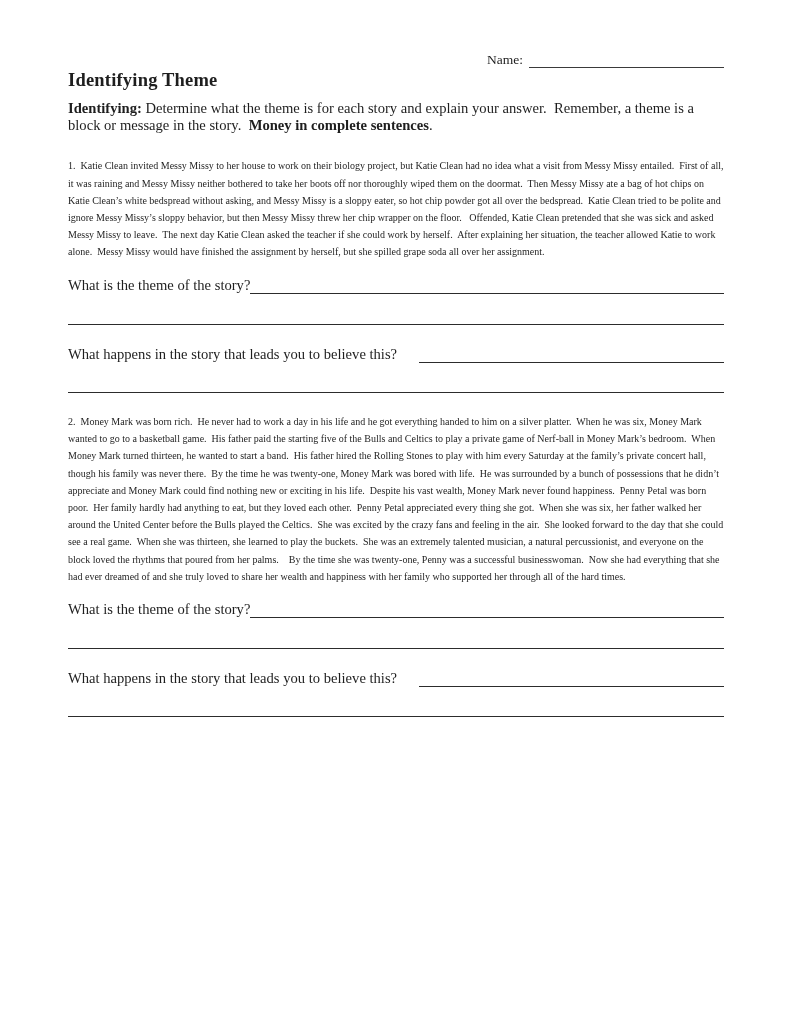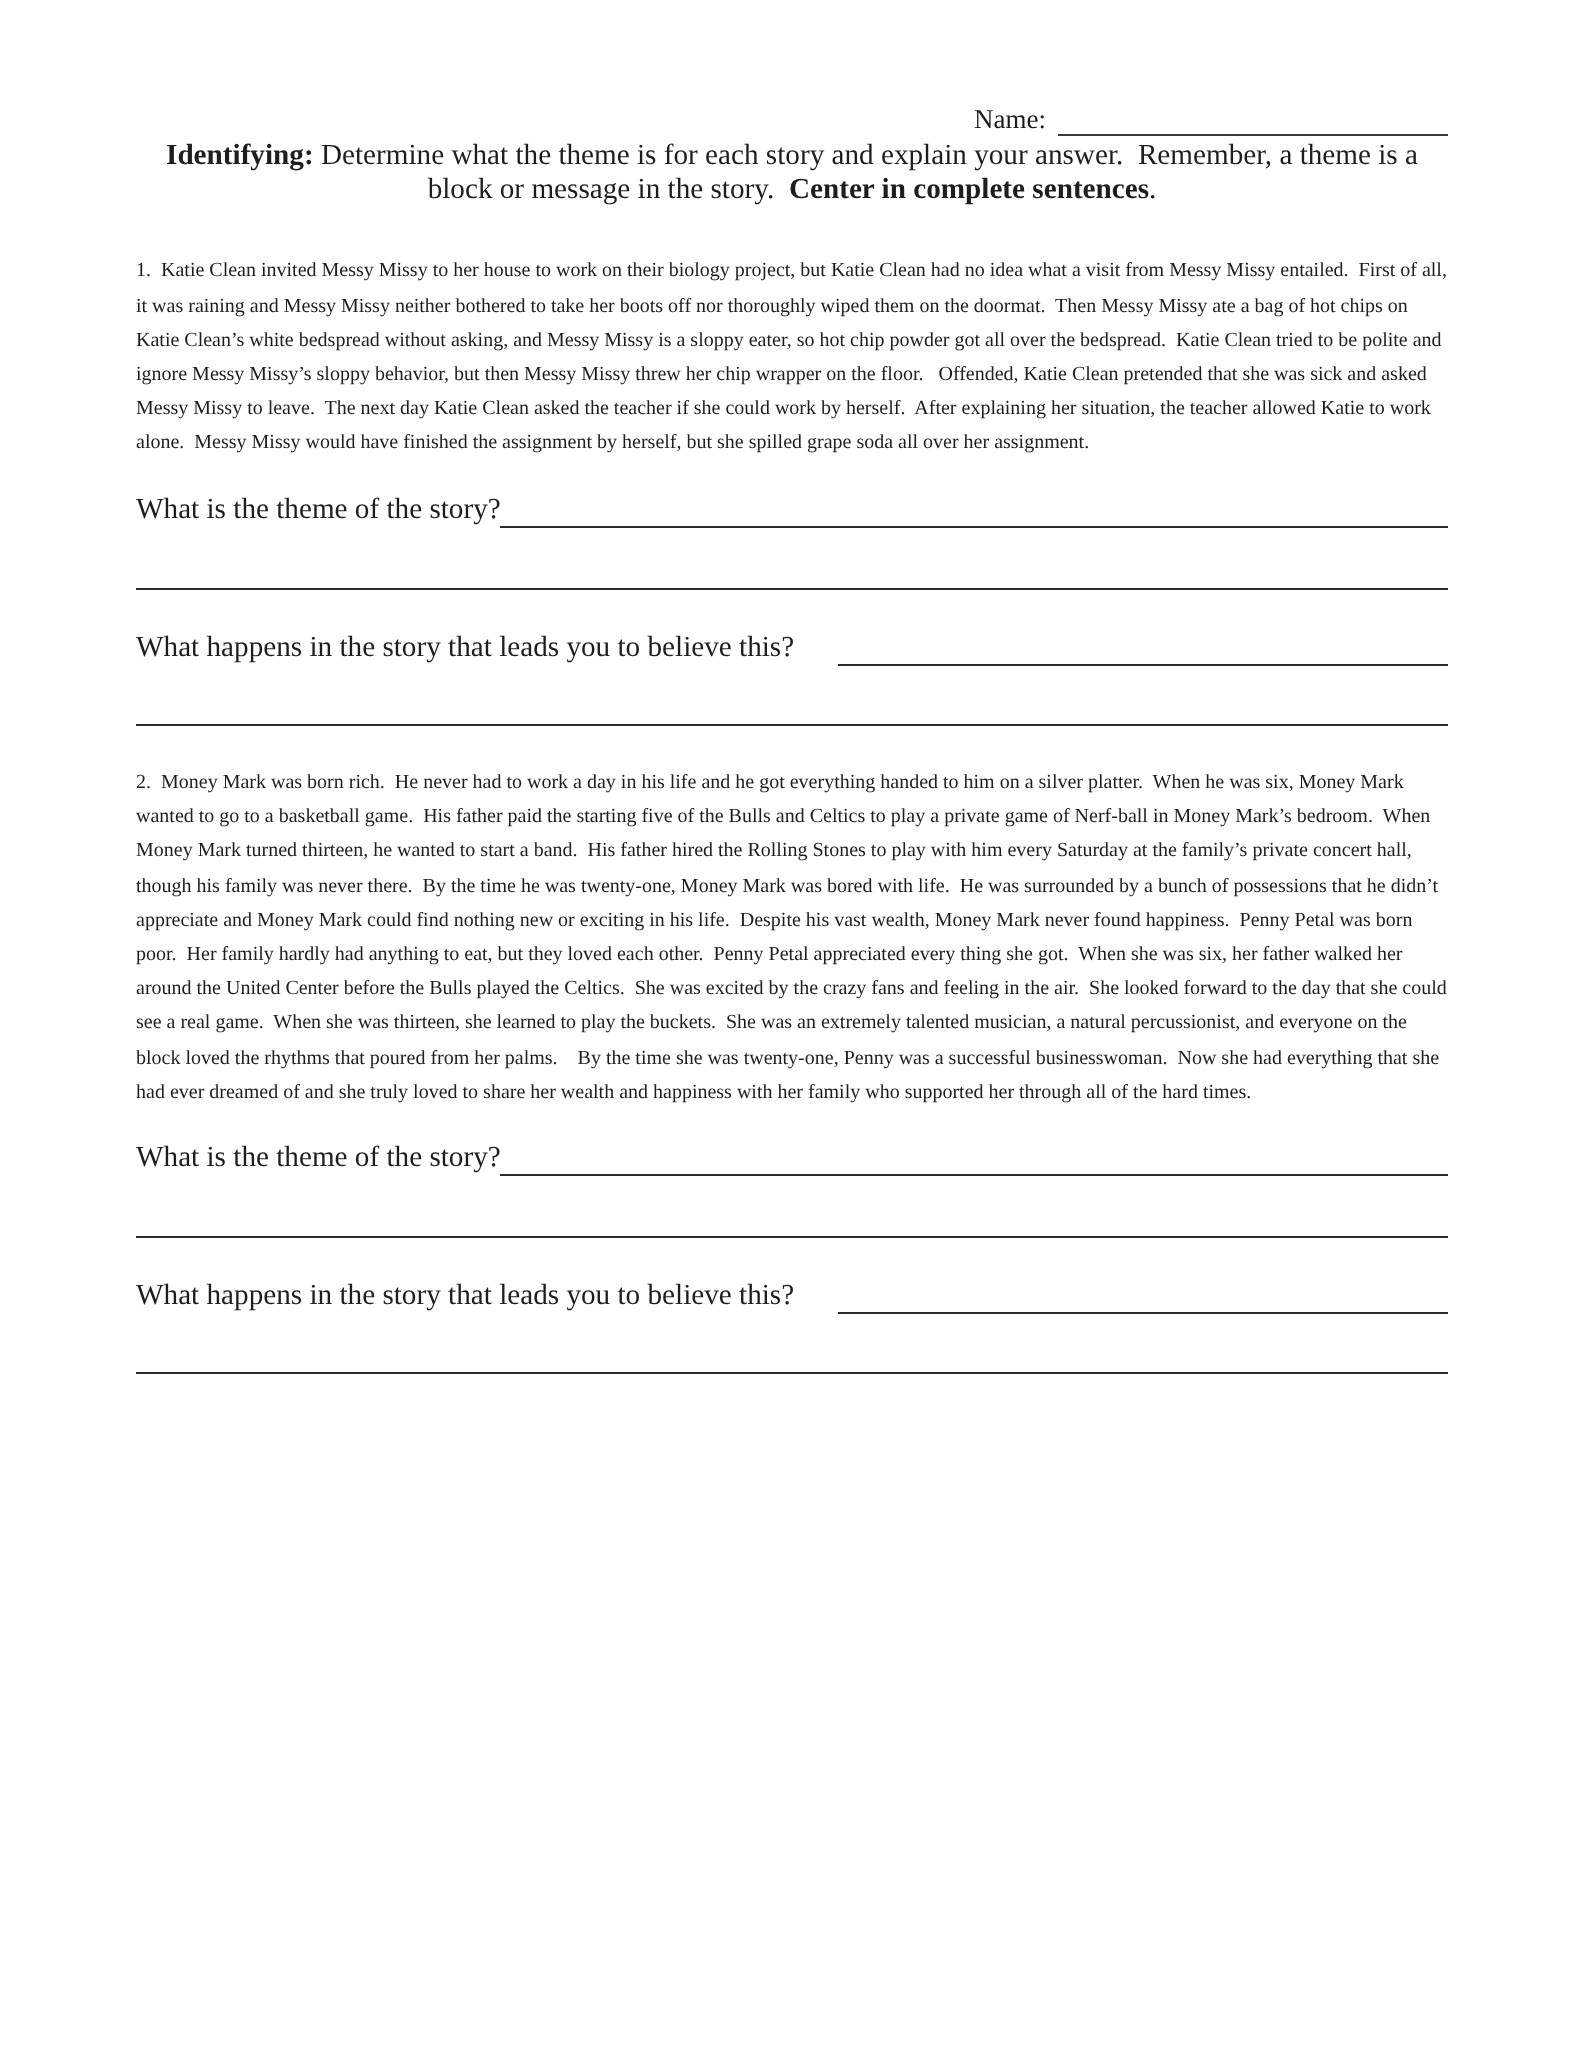--- a/index.html
+++ b/index.html
@@ -1,15 +1,15 @@
 <!DOCTYPE html>
 <html><head>
 <meta charset="utf-8">
 <style>
-  * { margin: 0; padding: 0; box-sizing: border-box; text-align: center; }
+  * { margin: 0; padding: 0; box-sizing: border-box; }
   html, body { width: 791px; background: #ffffff; }
   body {
     height: 1024px;
     font-family: "Liberation Serif", "DejaVu Serif", serif;
     color: #1e1e1e;
     position: relative;
     -webkit-font-smoothing: antialiased;
   }
   .page {
     position: absolute;
@@ -76,22 +76,23 @@
 </head>
 <body>
 
 <div class="page">
 
   <div class="name-row">
     <span>Name:</span>
     <span class="name-underline"></span>
   </div>
 
+  <div class="doc-title">Identifying Theme</div>
 
-  <div class="directions"><b>Identifying:</b><span> Determine what the theme is for each story and explain your answer.  Remember, a theme is a block or message in the story.  </span><b>Center in complete sentences</b><span>.</span></div>
+  <div class="directions"><b>Identifying:</b><span> Determine what the theme is for each story and explain your answer.  Remember, a theme is a block or message in the story.  </span><b>Money in complete sentences</b><span>.</span></div>
 
   <div class="story story-1"><span>1.</span><span>  Katie Clean invited Messy Missy to her house to work on their biology project, but Katie Clean had no idea what a visit from Messy Missy entailed.  First of all, it was raining and Messy Missy neither bothered to take her boots off nor thoroughly wiped them on the doormat.  Then Messy Missy ate a bag of hot chips on Katie Clean’s white bedspread without asking, and Messy Missy is a sloppy eater, so hot chip powder got all over the bedspread.  Katie Clean tried to be polite and ignore Messy Missy’s sloppy behavior, but then Messy Missy threw her chip wrapper on the floor.   Offended, Katie Clean pretended that she was sick and asked Messy Missy to leave.  The next day Katie Clean asked the teacher if she could work by herself.  After explaining her situation, the teacher allowed Katie to work alone.  Messy Missy would have finished the assignment by herself, but she spilled grape soda all over her assignment.</span></div>
 
   <div class="q-line q-theme">
     <span>What is the theme of the story?</span>
     <span class="fill-line"></span>
   </div>
   <div class="blank-line blank-1"></div>
 
   <div class="q-line q-evidence">

